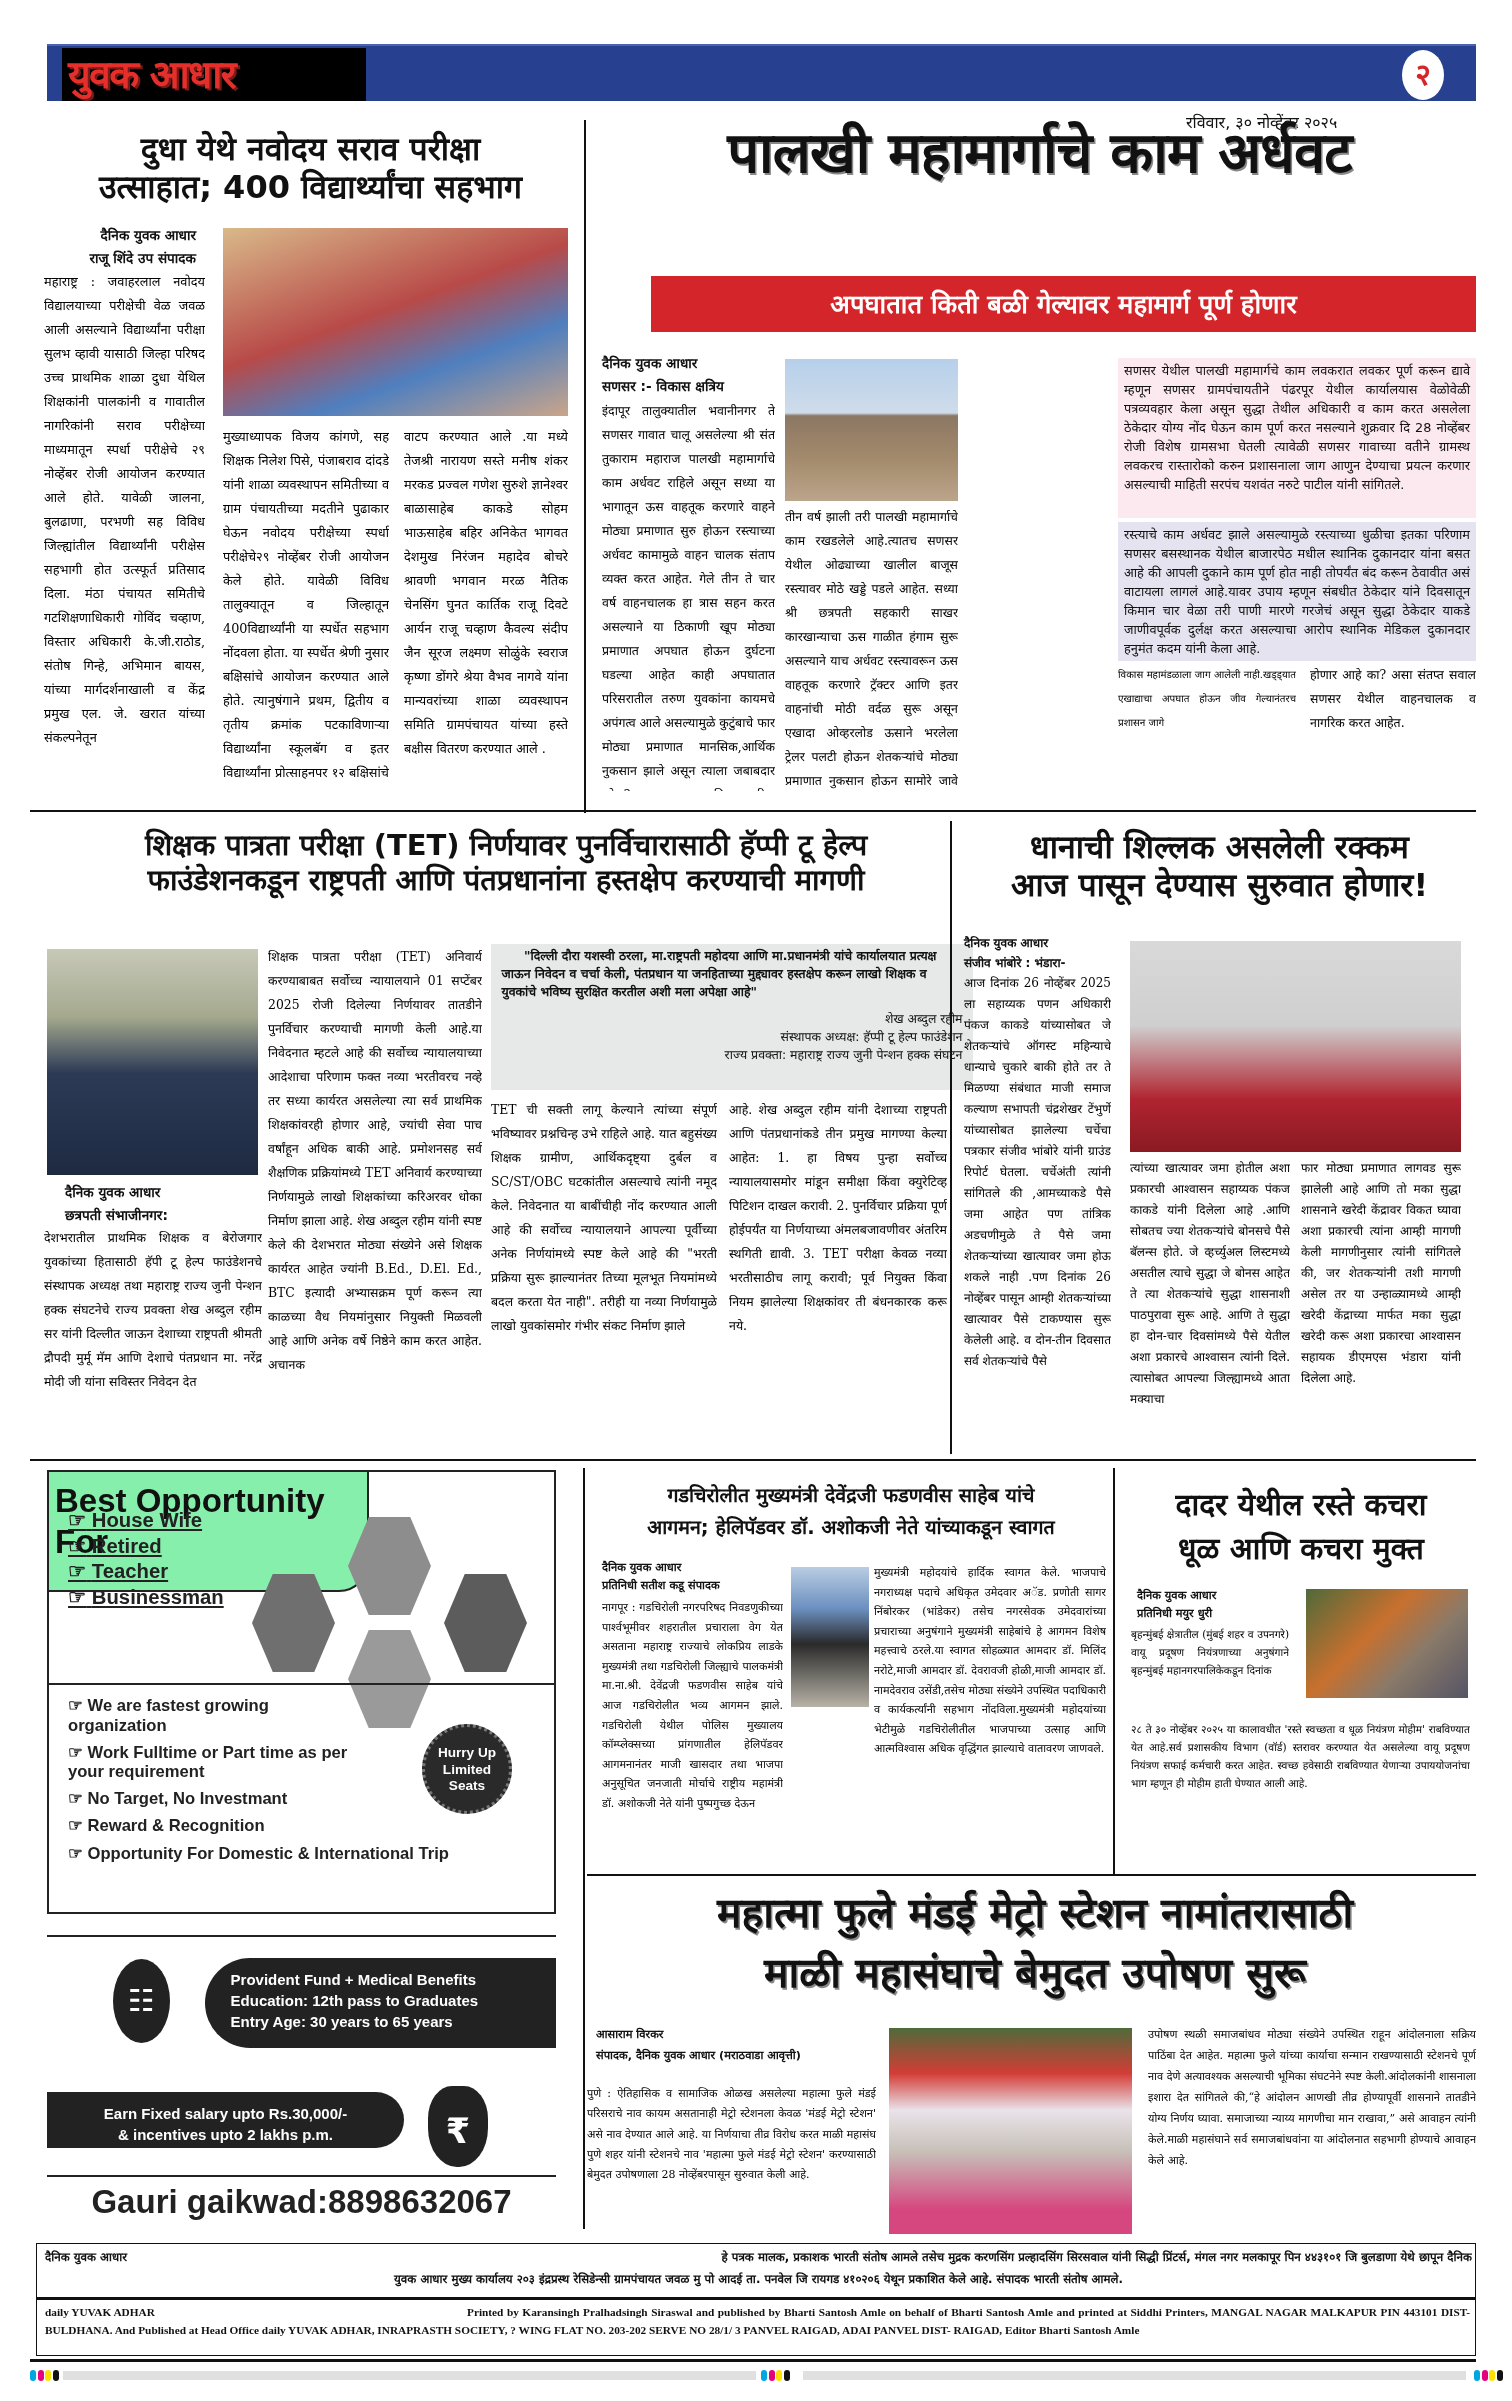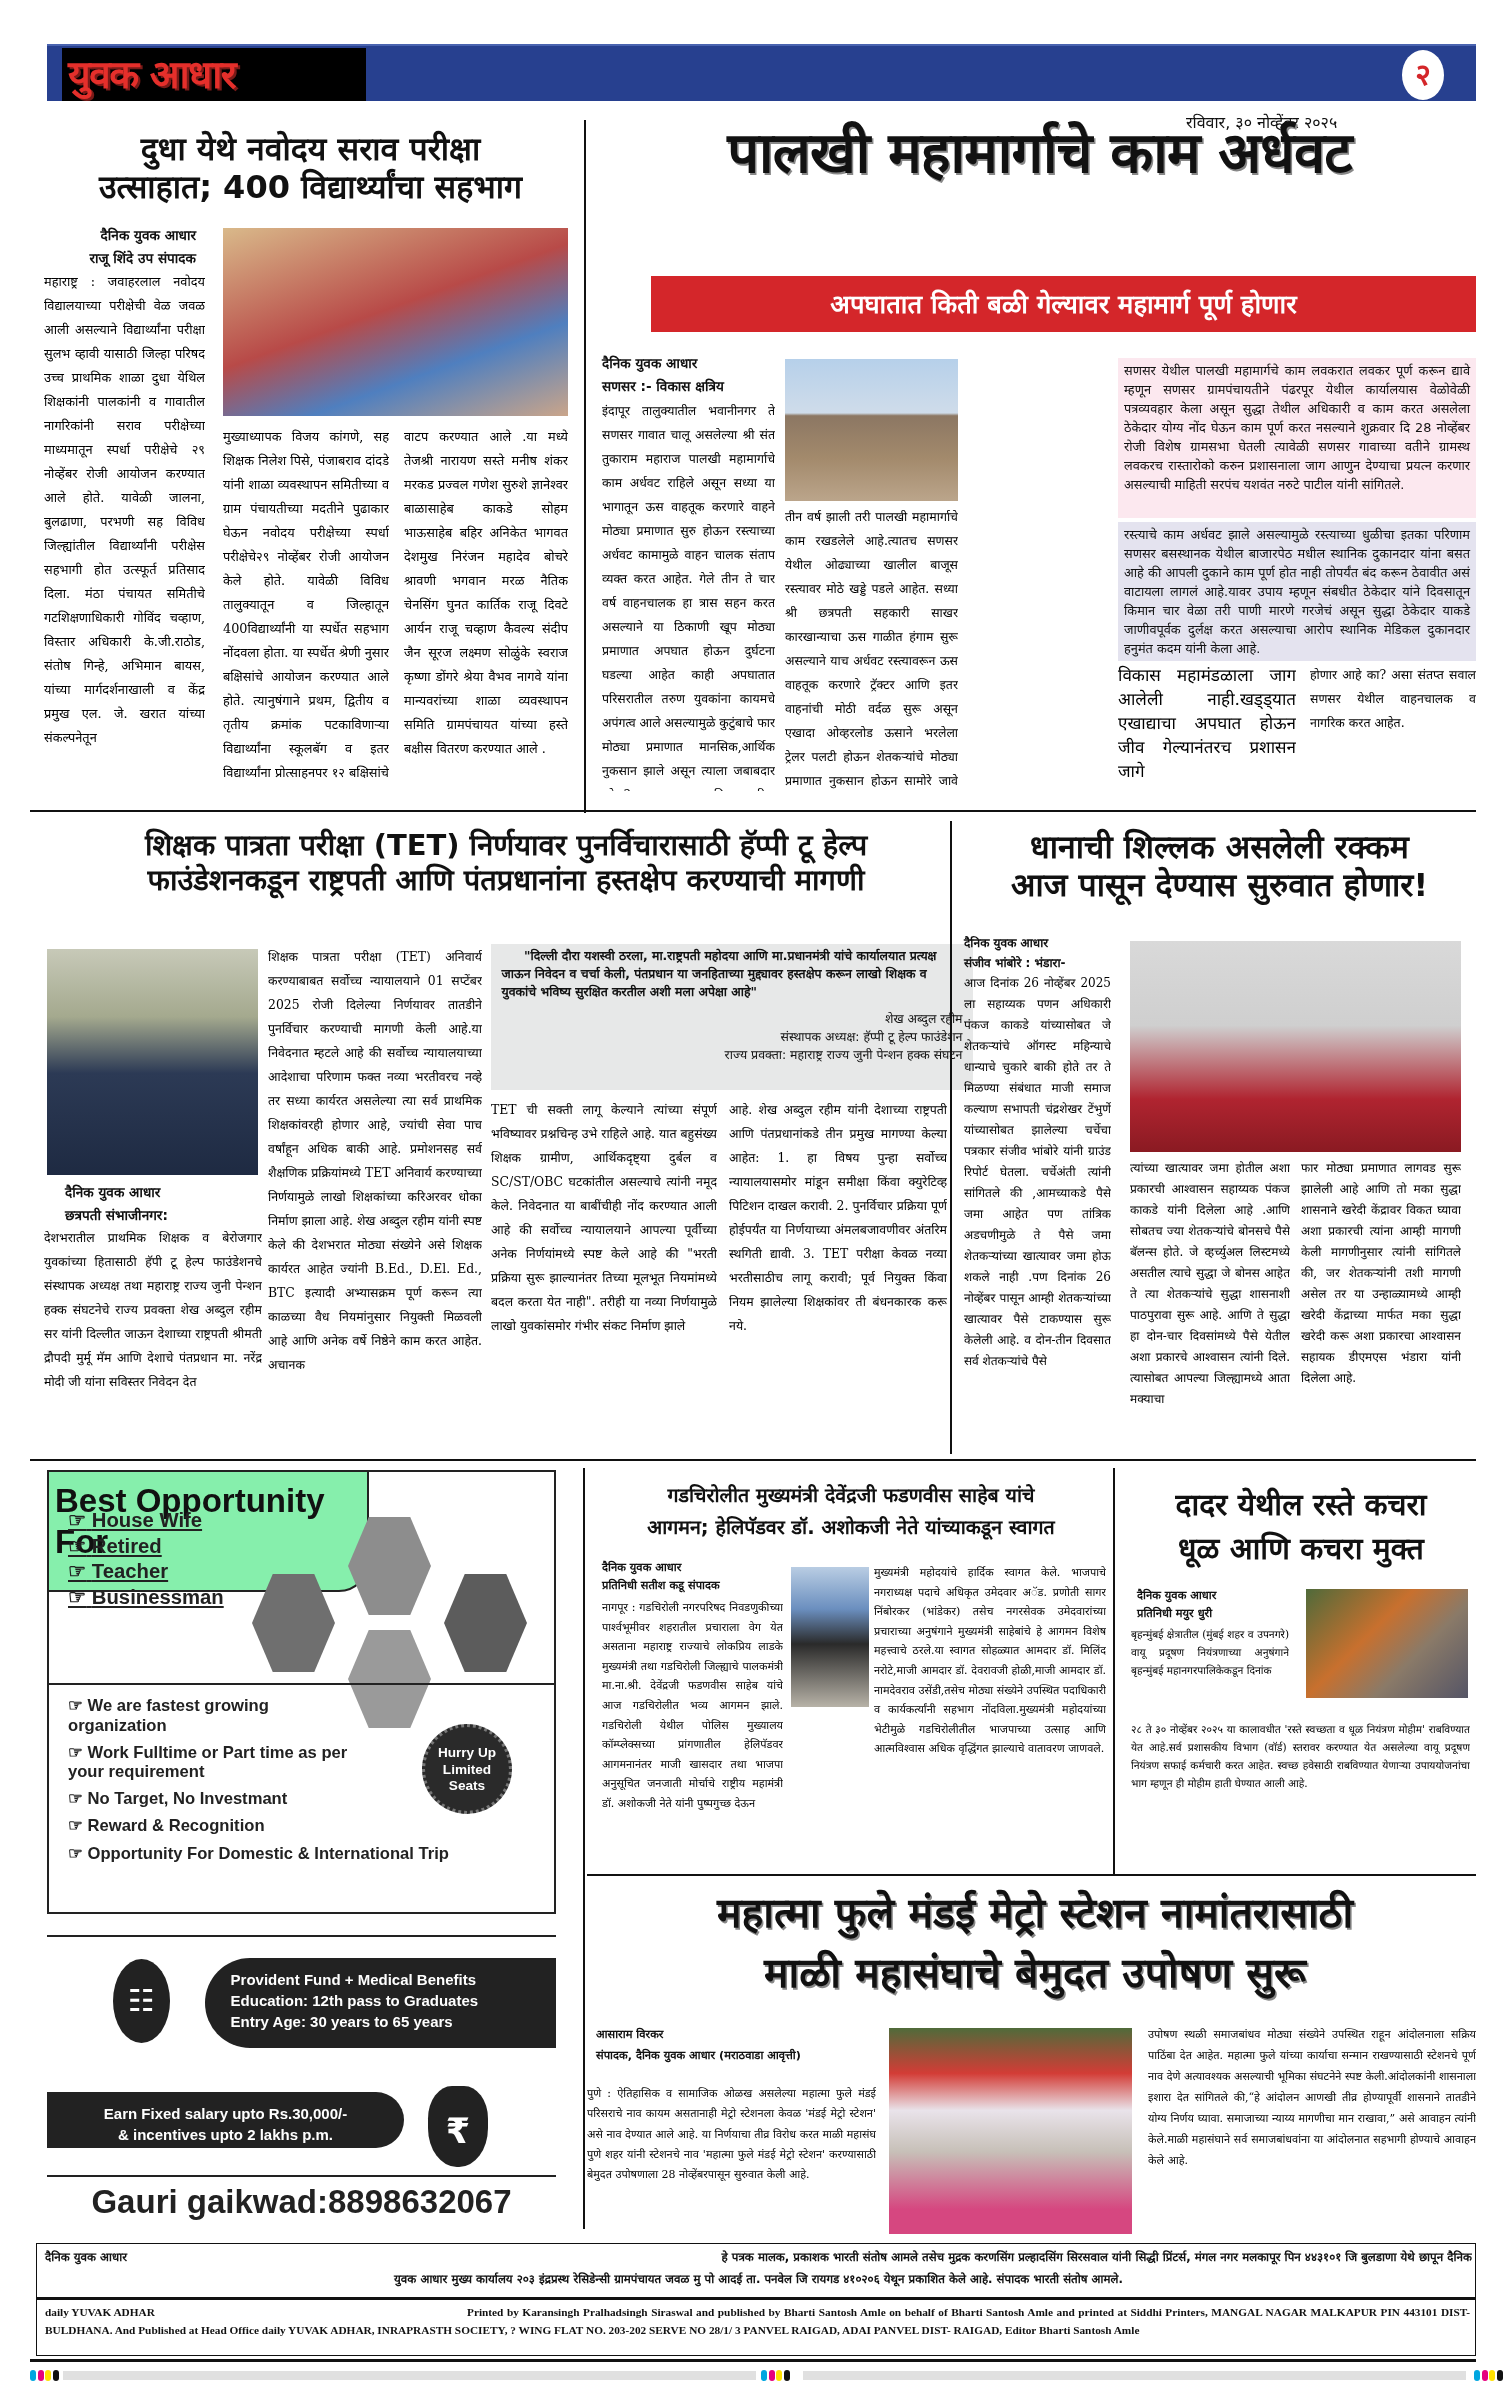--- a/index.html
+++ b/index.html
@@ -62,21 +62,21 @@
 <div class="abs subbar">अपघातात किती बळी गेल्यावर महामार्ग पूर्ण होणार</div>
 <div class="abs byline" style="left:602px;top:352px;width:188px;">
   <div>दैनिक युवक आधार</div>
   <div>सणसर :- विकास क्षत्रिय</div>
 </div>
 <div class="abs body-text" style="left:602px;top:399px;width:173px;height:392px;font-size:12.4px;">इंदापूर तालुक्यातील भवानीनगर ते सणसर गावात चालू असलेल्या श्री संत तुकाराम महाराज पालखी महामार्गाचे काम अर्धवट राहिले असून सध्या या भागातून ऊस वाहतूक करणारे वाहने मोठ्या प्रमाणात सुरु होऊन रस्त्याच्या अर्धवट कामामुळे वाहन चालक संताप व्यक्त करत आहेत. गेले तीन ते चार वर्ष वाहनचालक हा त्रास सहन करत असल्याने या ठिकाणी खूप मोठ्या प्रमाणात अपघात होऊन दुर्घटना घडल्या आहेत काही अपघातात परिसरातील तरुण युवकांना कायमचे अपंगत्व आले असल्यामुळे कुटुंबाचे फार मोठ्या प्रमाणात मानसिक,आर्थिक नुकसान झाले असून त्याला जबाबदार कोण? असा सवाल स्थानिक नागरिक करत आहेत.गेली</div>
 <div class="abs photo" style="left:785px;top:359px;width:173px;height:142px;background:linear-gradient(180deg,#b6d0ea 0%,#cfdcea 38%,#8c7763 40%,#a38a6c 70%,#bba58b 100%);"></div>
 <div class="abs body-text" style="left:785px;top:505px;width:173px;height:286px;font-size:12.4px;">तीन वर्ष झाली तरी पालखी महामार्गाचे काम रखडलेले आहे.त्यातच सणसर येथील ओढ्याच्या खालील बाजूस रस्त्यावर मोठे खड्डे पडले आहेत. सध्या श्री छत्रपती सहकारी साखर कारखान्याचा ऊस गाळीत हंगाम सुरू असल्याने याच अर्धवट रस्त्यावरून ऊस वाहतूक करणारे ट्रॅक्टर आणि इतर वाहनांची मोठी वर्दळ सुरू असून एखादा ओव्हरलोड ऊसाने भरलेला ट्रेलर पलटी होऊन शेतकऱ्यांचे मोठ्या प्रमाणात नुकसान होऊन सामोरे जावे लागत आहे मात्र आजपर्यंत ठेकेदार व रस्ते</div>
 <div class="abs pinkbox">सणसर येथील पालखी महामार्गचे काम लवकरात लवकर पूर्ण करून द्यावे म्हणून सणसर ग्रामपंचायतीने पंढरपूर येथील कार्यालयास वेळोवेळी पत्रव्यवहार केला असून सुद्धा तेथील अधिकारी व काम करत असलेला ठेकेदार योग्य नोंद घेऊन काम पूर्ण करत नसल्याने शुक्रवार दि 28 नोव्हेंबर रोजी विशेष ग्रामसभा घेतली त्यावेळी सणसर गावाच्या वतीने ग्रामस्थ लवकरच रास्तारोको करुन प्रशासनाला जाग आणुन देण्याचा प्रयत्न करणार असल्याची माहिती सरपंच यशवंत नरुटे पाटील यांनी सांगितले.</div>
 <div class="abs lavbox">रस्त्याचे काम अर्धवट झाले असल्यामुळे रस्त्याच्या धुळीचा इतका परिणाम सणसर बसस्थानक येथील बाजारपेठ मधील स्थानिक दुकानदार यांना बसत आहे की आपली दुकाने काम पूर्ण होत नाही तोपर्यंत बंद करून ठेवावीत असं वाटायला लागलं आहे.यावर उपाय म्हणून संबधीत ठेकेदार यांने दिवसातून किमान चार वेळा तरी पाणी मारणे गरजेचं असून सुद्धा ठेकेदार याकडे जाणीवपूर्वक दुर्लक्ष करत असल्याचा आरोप स्थानिक मेडिकल दुकानदार हनुमंत कदम यांनी केला आहे.</div>
-<div class="abs body-text" style="left:1118px;top:663px;width:178px;height:128px;font-size:17px;">विकास महामंडळाला जाग आलेली नाही.खड्ड्यात एखाद्याचा अपघात होऊन जीव गेल्यानंतरच प्रशासन जागे</div>
+<div class="abs body-text" style="left:1118px;top:663px;width:178px;height:128px;font-size:10px;">विकास महामंडळाला जाग आलेली नाही.खड्ड्यात एखाद्याचा अपघात होऊन जीव गेल्यानंतरच प्रशासन जागे</div>
 <div class="abs body-text" style="left:1310px;top:663px;width:166px;height:128px;font-size:12.4px;">होणार आहे का? असा संतप्त सवाल सणसर येथील वाहनचालक व नागरिक करत आहेत.</div>
 
 <div class="abs rule" style="left:30px;top:810px;width:1446px;"></div>
 
 <div class="abs hl" style="left:54px;top:828px;width:904px;font-size:29px;">
   <div>शिक्षक पात्रता परीक्षा (TET) निर्णयावर पुनर्विचारासाठी हॅप्पी टू हेल्प</div>
   <div>फाउंडेशनकडून राष्ट्रपती आणि पंतप्रधानांना हस्तक्षेप करण्याची मागणी</div>
 </div>
 <div class="abs photo" style="left:47px;top:949px;width:211px;height:226px;background:linear-gradient(180deg,#c7c9b8 0%,#a4a98e 30%,#2c3a55 55%,#1e2a42 100%);"></div>
 <div class="abs byline" style="left:47px;top:1181px;width:211px;">

